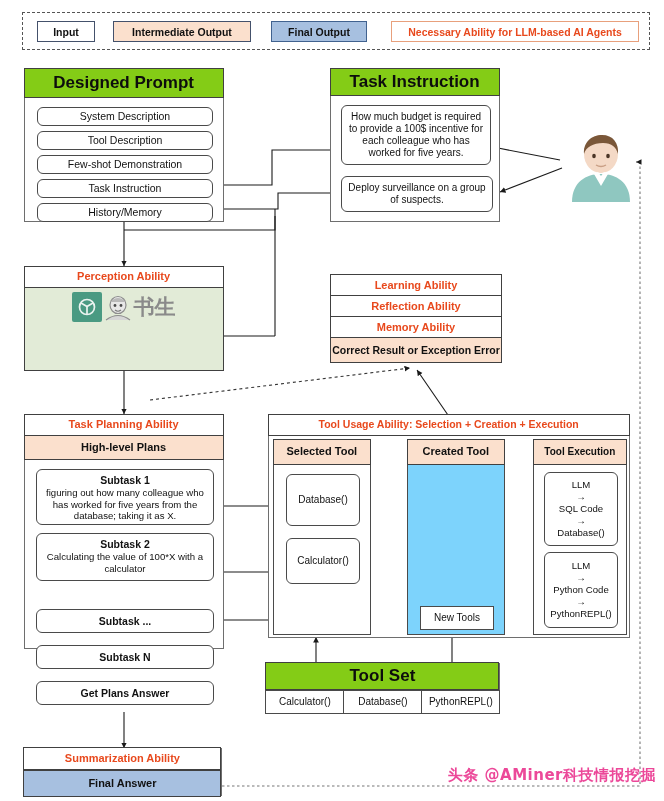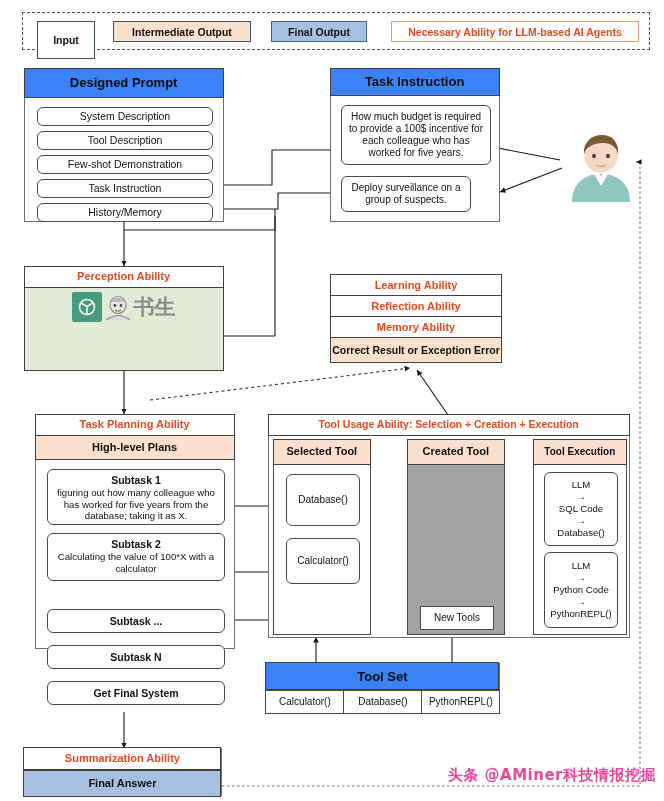--- a/index.html
+++ b/index.html
@@ -7,21 +7,21 @@
        font-family:"Liberation Sans","DejaVu Sans",sans-serif;
        -webkit-font-smoothing:antialiased;}
   #root{position:absolute;left:0;top:0;width:664px;height:801px;overflow:hidden;}
 
   .abs{position:absolute;box-sizing:border-box;}
   .bx{position:absolute;box-sizing:border-box;border:1.4px solid #404040;background:#ffffff;
       display:flex;align-items:center;justify-content:center;text-align:center;
       font-size:10.5px;color:#111;line-height:1.18;}
   .bold{font-weight:bold;}
   .rnd{border-radius:6px;}
-  .hdr-blue{background:#3b82f6;font-weight:bold;font-size:13px;color:#0d0d0d;}
+  .hdr-blue{background:#84cc16;font-weight:bold;font-size:17px;color:#0d0d0d;}
   .hdr-peach{background:#fbe0cd;font-weight:bold;font-size:11px;color:#111;}
   .ability{color:#e8491d;font-weight:bold;font-size:11px;background:#ffffff;}
   .grn{background:#e2ebd7;}
   .blu{background:#a7c0e0;}
   .outer{border:1.6px solid #6e6e6e;background:#ffffff;}
   .thin{border:1.2px solid #4a4a4a;}
 
   svg.lines{position:absolute;left:0;top:0;width:664px;height:801px;overflow:visible;
             pointer-events:none;}
 
@@ -90,21 +90,21 @@
     <path d="M316,663 L316,637" stroke="#1a1a1a" stroke-width="1.1" fill="none" marker-end="url(#ahs)"></path>
 
     <path d="M452,663 L452,632" stroke="#1a1a1a" stroke-width="1.1" fill="none" marker-end="url(#ahs)"></path>
 
     <path d="M124,712 L124,748" stroke="#1a1a1a" stroke-width="1.1" fill="none" marker-end="url(#ahs)"></path>
 
     <path d="M222,786 L640,786 L640,162 L636,162" stroke="#777" stroke-width="1.1" fill="none" stroke-dasharray="2.5,2.5" marker-end="url(#ahs)"></path>
   </svg>
 
   <div class="legend-wrap">
-    <div class="lg" style="left:14px;top:8px;width:58px;height:38px;background:#ffffff;">
+    <div class="lg" style="left:14px;top:8px;width:58px;height:21px;background:#ffffff;">
       <span>Input</span>
     </div>
     <div class="lg" style="left:90px;top:8px;width:138px;height:21px;background:#fbe0cd;">
       <span>Intermediate Output</span>
     </div>
     <div class="lg final" style="left:248px;top:8px;width:96px;height:21px;background:#a7c0e0;">
       <span>Final Output</span>
     </div>
     <div class="lg redtxt" style="left:368px;top:8px;width:248px;height:21px;background:#ffffff;">
       <span>Necessary Ability for LLM-based AI Agents</span>
@@ -116,21 +116,21 @@
     <div class="bx thin rnd" style="left:12px;top:38px;width:176px;height:19px;">System Description</div>
     <div class="bx thin rnd" style="left:12px;top:62px;width:176px;height:19px;">Tool Description</div>
     <div class="bx thin rnd" style="left:12px;top:86px;width:176px;height:19px;">Few-shot Demonstration</div>
     <div class="bx thin rnd" style="left:12px;top:110px;width:176px;height:19px;">Task Instruction</div>
     <div class="bx thin rnd" style="left:12px;top:134px;width:176px;height:19px;">History/Memory</div>
   </div>
 
   <div class="bx outer" style="left:330px;top:68px;width:170px;height:154px;display:block;">
     <div class="bx hdr-blue" style="left:-1.4px;top:-1.4px;width:170px;height:28px;">Task Instruction</div>
     <div class="bx thin rnd celltxt" style="left:10px;top:36px;width:150px;height:60px;padding:3px 5px;">How much budget is required to provide a 100$ incentive for each colleague who has worked for five years.</div>
-    <div class="bx thin rnd celltxt" style="left:10px;top:107px;width:130px;height:36px;padding:15px 5px;">Deploy surveillance on a group of suspects.</div>
+    <div class="bx thin rnd celltxt" style="left:10px;top:107px;width:152px;height:36px;padding:15px 5px;">Deploy surveillance on a group of suspects.</div>
   </div>
 
   <div class="avatar">
     <svg viewBox="0 0 62 78" width="62" height="78">
       <ellipse cx="31" cy="30" rx="17" ry="19" fill="#f4d9c6"></ellipse>
       <path d="M14,28 C14,12 48,12 48,28 C48,22 44,16 31,16 C20,16 15,21 14,28 Z" fill="#6b4a34"></path>
       <path d="M14,30 C13,18 22,11 32,11 C43,11 49,19 48,30 C46,23 42,19 33,19 C23,19 16,23 14,30 Z" fill="#7a5739"></path>
       <ellipse cx="24" cy="32" rx="1.8" ry="2.2" fill="#4a3527"></ellipse>
       <ellipse cx="38" cy="32" rx="1.8" ry="2.2" fill="#4a3527"></ellipse>
       <path d="M26,41 Q31,44 36,41" stroke="#c99f85" stroke-width="1.4" fill="none"></path>
@@ -164,49 +164,49 @@
     </div>
   </div>
 
   <div class="abs" style="left:330px;top:274px;width:172px;height:92px;">
     <div class="bx ability" style="left:0;top:0;width:172px;height:22px;">Learning Ability</div>
     <div class="bx ability" style="left:0;top:21px;width:172px;height:22px;">Reflection Ability</div>
     <div class="bx ability" style="left:0;top:42px;width:172px;height:22px;">Memory Ability</div>
     <div class="bx hdr-peach" style="left:0;top:63px;width:172px;height:26px;font-size:10.5px;">Correct Result or Exception Error</div>
   </div>
 
-  <div class="bx outer" style="left:24px;top:414px;width:200px;height:235px;display:block;margin-left:11px;">
+  <div class="bx outer" style="left:24px;top:414px;width:200px;height:235px;display:block;">
     <div class="bx ability" style="left:-1.4px;top:-1.4px;width:200px;height:22px;">Task Planning Ability</div>
     <div class="bx hdr-peach" style="left:-1.4px;top:20px;width:200px;height:25px;">High-level Plans</div>
 
     <div class="bx thin rnd" style="left:11px;top:54px;width:178px;height:56px;display:block;padding:4px 4px;">
       <div class="bold" style="font-size:10.5px;">Subtask 1</div>
       <div class="tiny" style="margin-top:1px;line-height:1.2;">figuring out how many colleague who has worked for five years from the database; taking it as X.</div>
     </div>
 
     <div class="bx thin rnd" style="left:11px;top:118px;width:178px;height:48px;display:block;padding:4px 4px;">
       <div class="bold" style="font-size:10.5px;">Subtask 2</div>
       <div class="tiny" style="margin-top:1px;line-height:1.2;">Calculating the value of 100*X with a calculator</div>
     </div>
 
     <div class="bx thin rnd bold" style="left:11px;top:194px;width:178px;height:24px;font-size:10.5px;">Subtask ...</div>
     <div class="bx thin rnd bold" style="left:11px;top:230px;width:178px;height:24px;font-size:10.5px;">Subtask N</div>
-    <div class="bx thin rnd bold" style="left:11px;top:266px;width:178px;height:24px;font-size:10.5px;">Get Final System</div>
+    <div class="bx thin rnd bold" style="left:11px;top:266px;width:178px;height:24px;font-size:10.5px;">Get Plans Answer</div>
   </div>
 
   <div class="bx outer" style="left:268px;top:414px;width:362px;height:224px;display:block;">
     <div class="bx ability" style="left:-1.4px;top:-1.4px;width:362px;height:22px;font-size:10.5px;">Tool Usage Ability: Selection + Creation + Execution</div>
 
     <div class="bx thin" style="left:4px;top:24px;width:98px;height:196px;display:block;background:#fff;">
       <div class="bx hdr-peach" style="left:-1.2px;top:-1.2px;width:98px;height:26px;">Selected Tool</div>
       <div class="bx thin rnd" style="left:12px;top:34px;width:74px;height:52px;font-size:10px;">Database()</div>
       <div class="bx thin rnd" style="left:12px;top:98px;width:74px;height:46px;font-size:10px;">Calculator()</div>
     </div>
 
-    <div class="bx thin" style="left:138px;top:24px;width:98px;height:196px;display:block;background:#a3a3a3;">
+    <div class="bx thin" style="left:138px;top:24px;width:98px;height:196px;display:block;background:#7dd3fc;">
       <div class="bx hdr-peach" style="left:-1.2px;top:-1.2px;width:98px;height:26px;">Created Tool</div>
       <div class="bx thin" style="left:12px;top:166px;width:74px;height:24px;font-size:10px;">New Tools</div>
     </div>
 
     <div class="bx thin" style="left:264px;top:24px;width:94px;height:196px;display:block;background:#fff;">
       <div class="bx hdr-peach" style="left:-1.2px;top:-1.2px;width:94px;height:26px;font-size:10px;">Tool Execution</div>
       <div class="bx thin rnd" style="left:10px;top:32px;width:74px;height:74px;font-size:9.6px;white-space:pre-line;line-height:1.25;">LLM
 →
 SQL Code
 →

